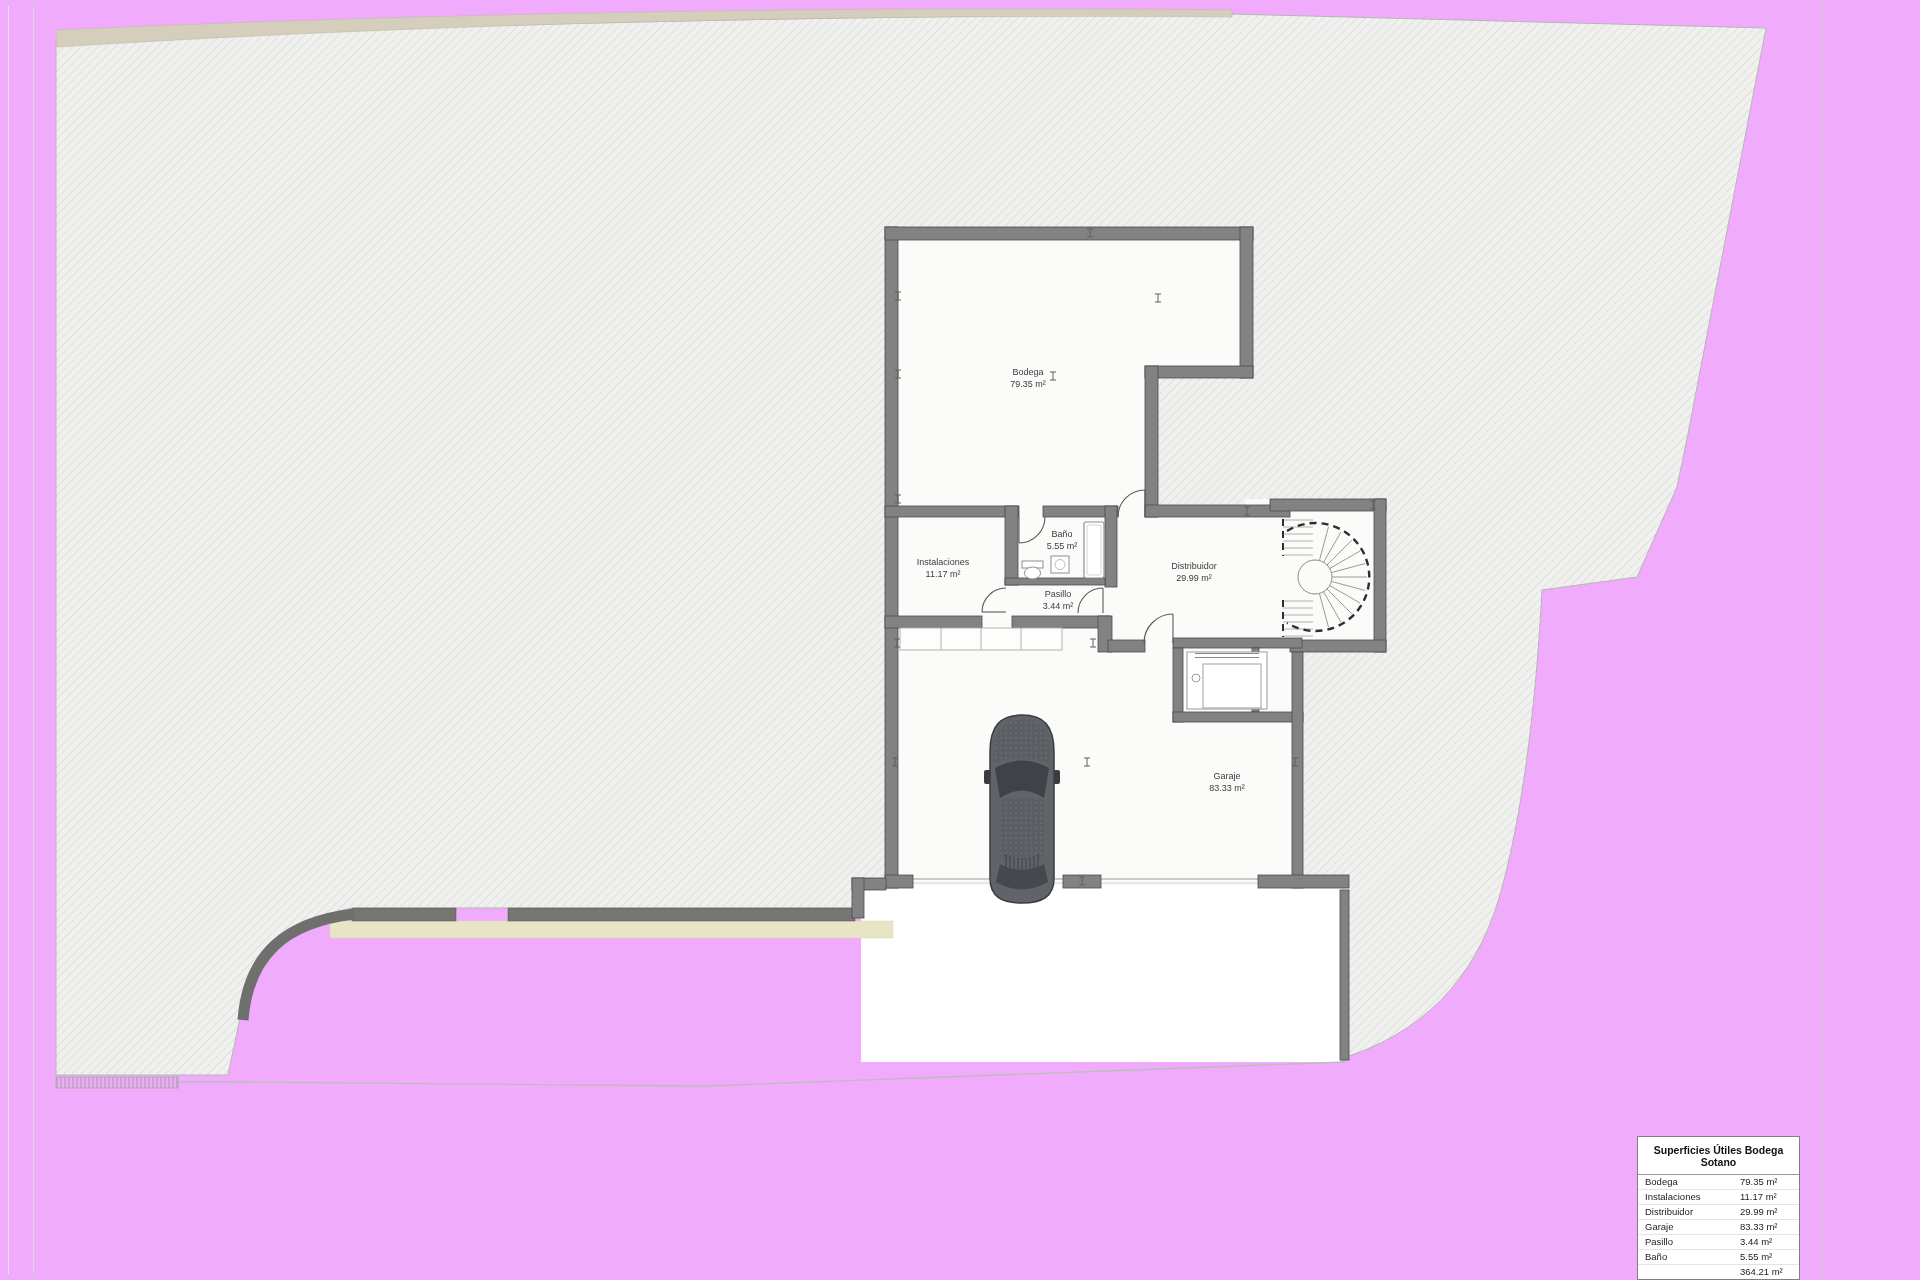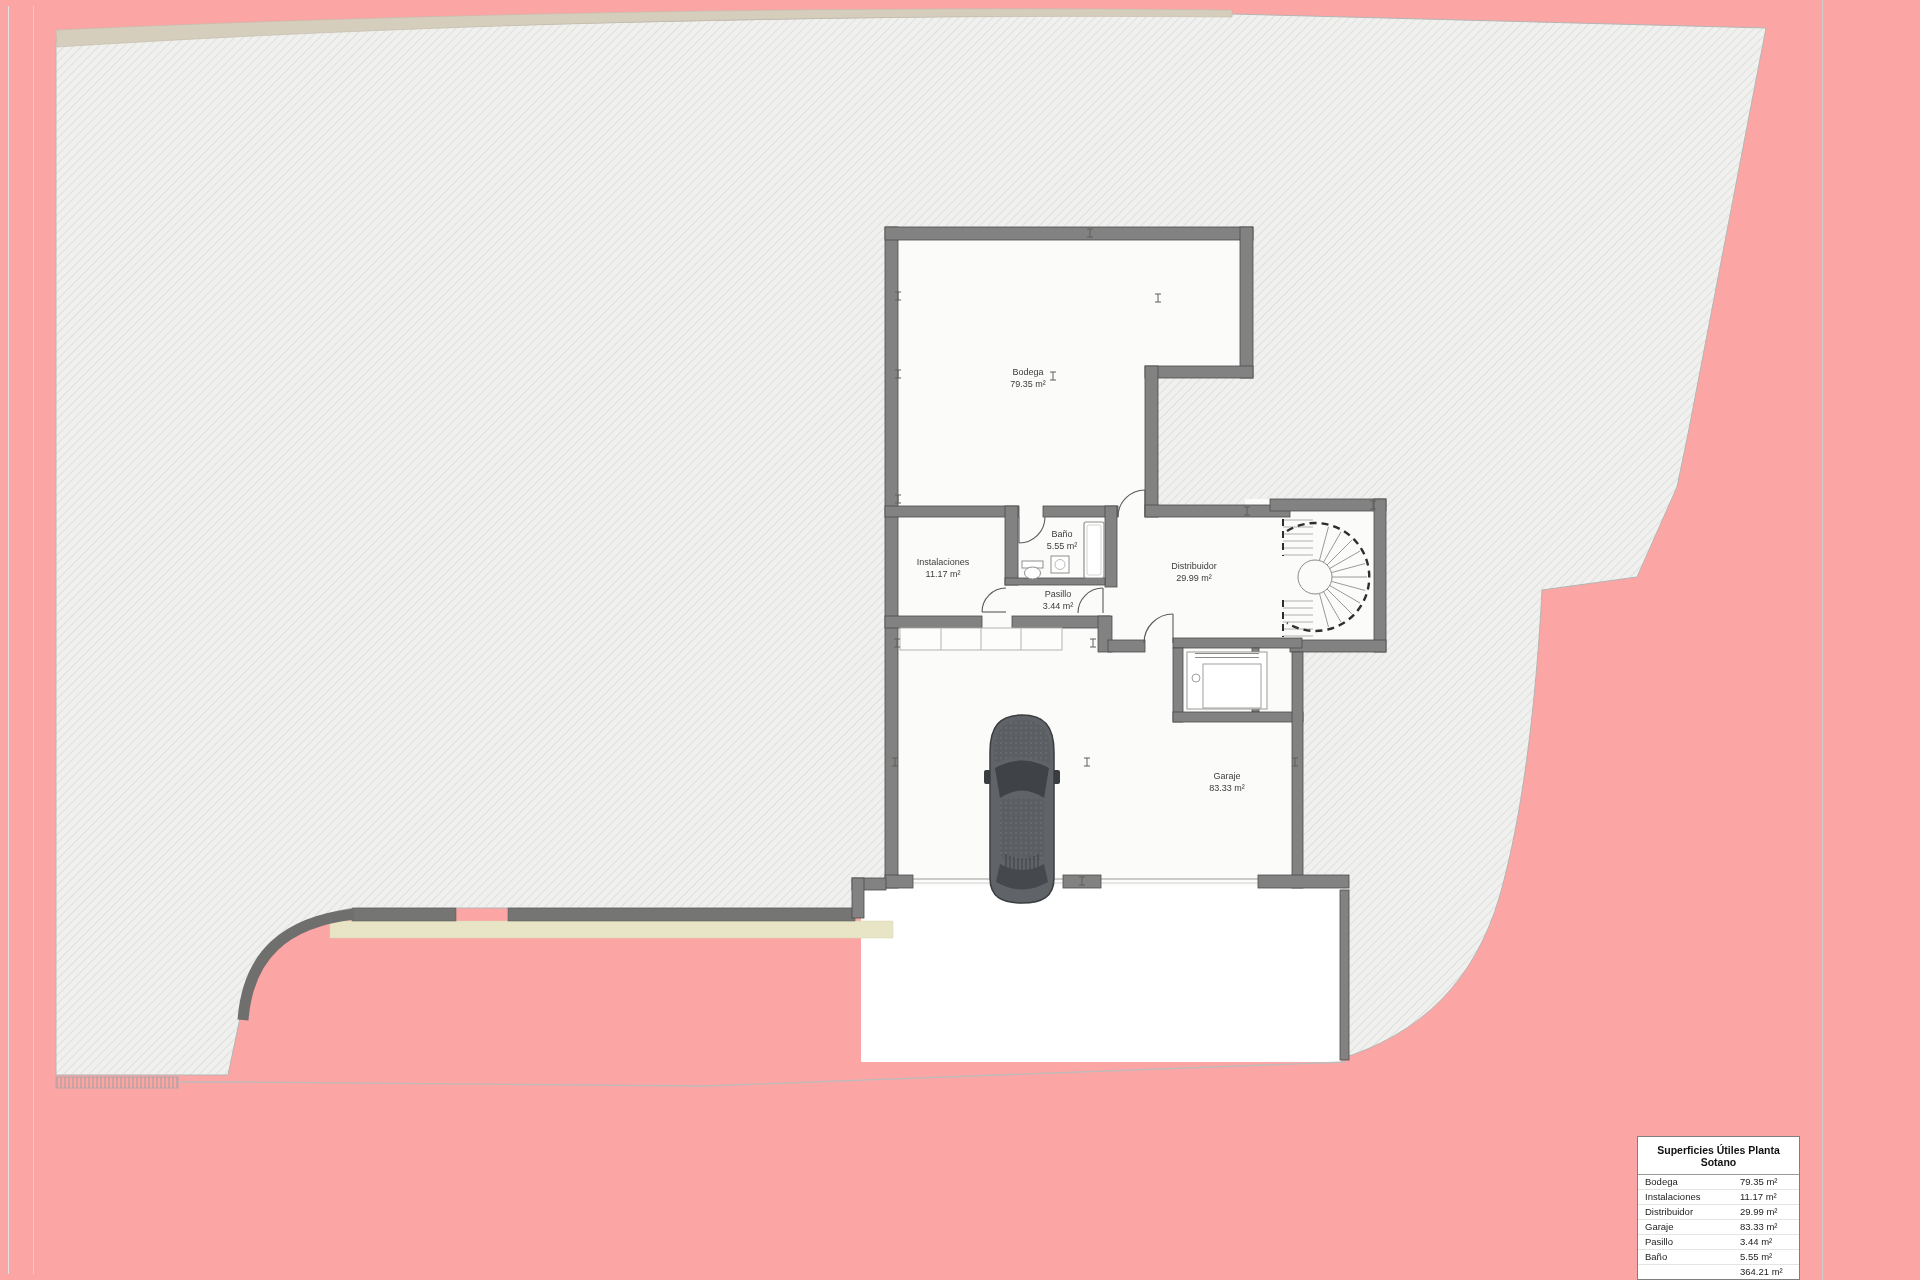--- a/index.html
+++ b/index.html
@@ -1,16 +1,16 @@
 <!DOCTYPE html>
 <html><head>
 <meta charset="utf-8">
 <style>
   html,body{margin:0;padding:0;background:#ffffff;}
-  .stage{position:relative;width:1920px;height:1280px;background:#fca5a5;overflow:hidden;
+  .stage{position:relative;width:1920px;height:1280px;background:#f0abfc;overflow:hidden;
          font-family:"Liberation Sans", sans-serif;}
   .plan-svg{position:absolute;left:0;top:0;}
   
   .frame-line{position:absolute;top:6px;height:1268px;width:1px;}
   .frame-line.l1{left:8px;background:#e2e2e0;}
   .frame-line.l2{left:33px;background:#d6d6d4;}
   .frame-line.r1{left:1822px;top:0;height:1280px;background:#cbcbc9;}
   
   .rlabel{position:absolute;width:140px;text-align:center;color:#3c3c3c;
           font-size:9px;line-height:12px;pointer-events:none;}
@@ -327,21 +327,21 @@
   <div class="rlabel lbl-distribuidor">
     <span class="nm">Distribuidor</span>
     <span class="ar">29.99 m²</span>
   </div>
   <div class="rlabel lbl-garaje">
     <span class="nm">Garaje</span>
     <span class="ar">83.33 m²</span>
   </div>
 
   <div class="legend">
-    <div class="ttl">Superficies Útiles Planta Sotano</div>
+    <div class="ttl">Superficies Útiles Bodega Sotano</div>
     <div class="row">
       <span class="lab">Bodega</span>
       <span class="val">79.35 m²</span>
     </div>
     <div class="row">
       <span class="lab">Instalaciones</span>
       <span class="val">11.17 m²</span>
     </div>
     <div class="row">
       <span class="lab">Distribuidor</span>

